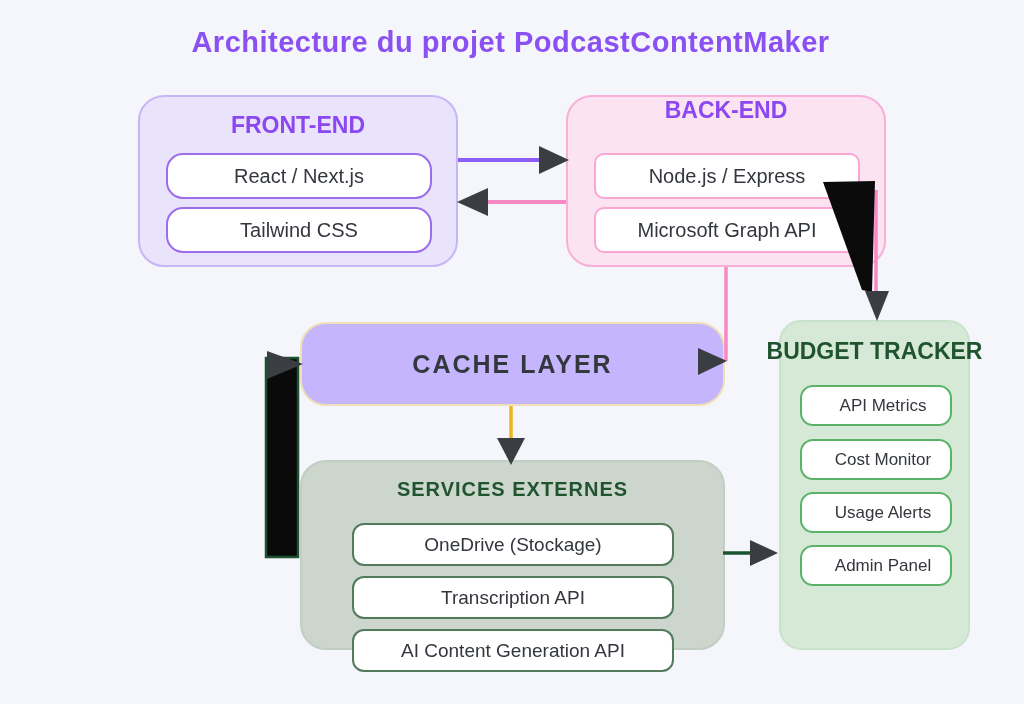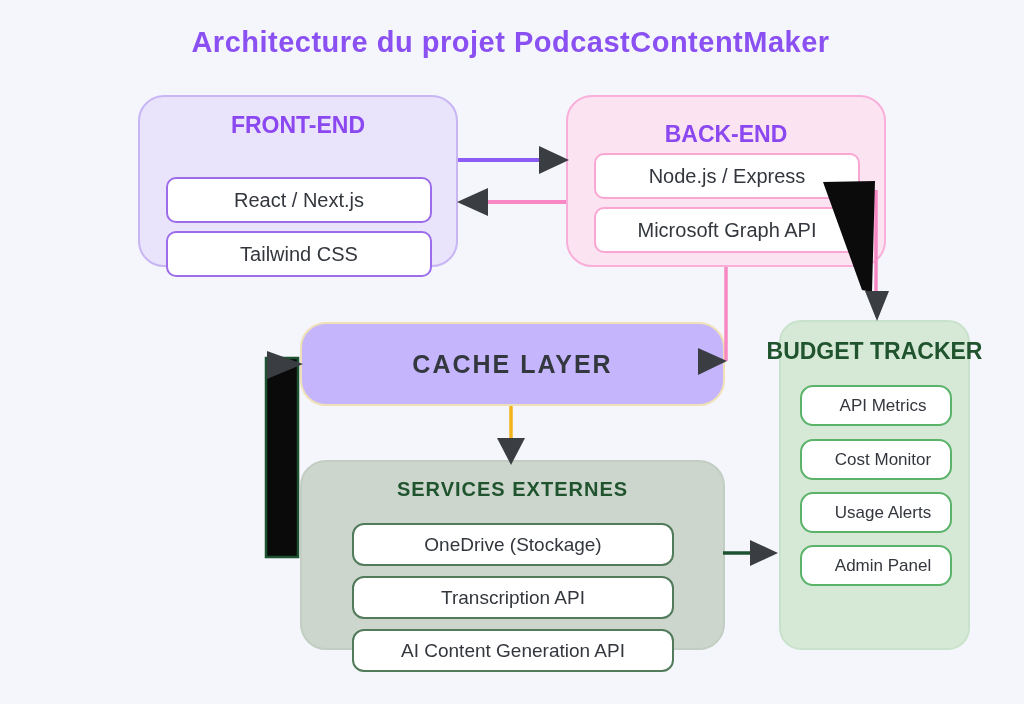--- a/index.html
+++ b/index.html
@@ -24,26 +24,26 @@
     text-align:center;font-weight:bold;white-space:nowrap;
   }
   .chip{
     position:absolute;background:#ffffff;box-sizing:border-box;
     display:flex;align-items:center;justify-content:center;
     color:#33373D;white-space:nowrap;
   }
   
   .frontend{left:138px;top:95px;width:320px;height:172px;background:#E9E3FB;border:2px solid #C8B6F4;}
   .frontend .node-heading{margin-top:15px;font-size:23px;color:#8B47F0;}
-  .frontend .chip{left:26px;width:266px;height:46px;border:2px solid #9C6CEA;border-radius:10px;font-size:20px;margin-top:24px;}
+  .frontend .chip{left:26px;width:266px;height:46px;border:2px solid #9C6CEA;border-radius:17px;font-size:20px;}
   .frontend .chip.c0{top:56px;}
   .frontend .chip.c1{top:110px;}
   
   .backend{left:566px;top:95px;width:320px;height:172px;background:#FBE3F2;border:2px solid #F9AFD9;}
-  .backend .node-heading{margin-top:24px;font-size:23px;color:#8B47F0;}
+  .backend .node-heading{margin-top:0;font-size:23px;color:#8B47F0;}
   .backend .chip{left:26px;width:266px;height:46px;border:2px solid #F9A6D2;border-radius:10px;font-size:20px;}
   .backend .chip.c0{top:56px;}
   .backend .chip.c1{top:110px;}
   
   .cache{left:300px;top:322px;width:425px;height:84px;background:#c4b5fd;border:2px solid #EFE0B8;
          display:flex;align-items:center;justify-content:center;}
   .cache .node-heading{font-size:25px;color:#33383F;letter-spacing:2px;}
   
   .services{left:300px;top:460px;width:425px;height:190px;background:#CCD6CD;border:2px solid #C2CEC3;}
   .services .node-heading{margin-top:16px;font-size:20px;color:#20542E;letter-spacing:1px;}

